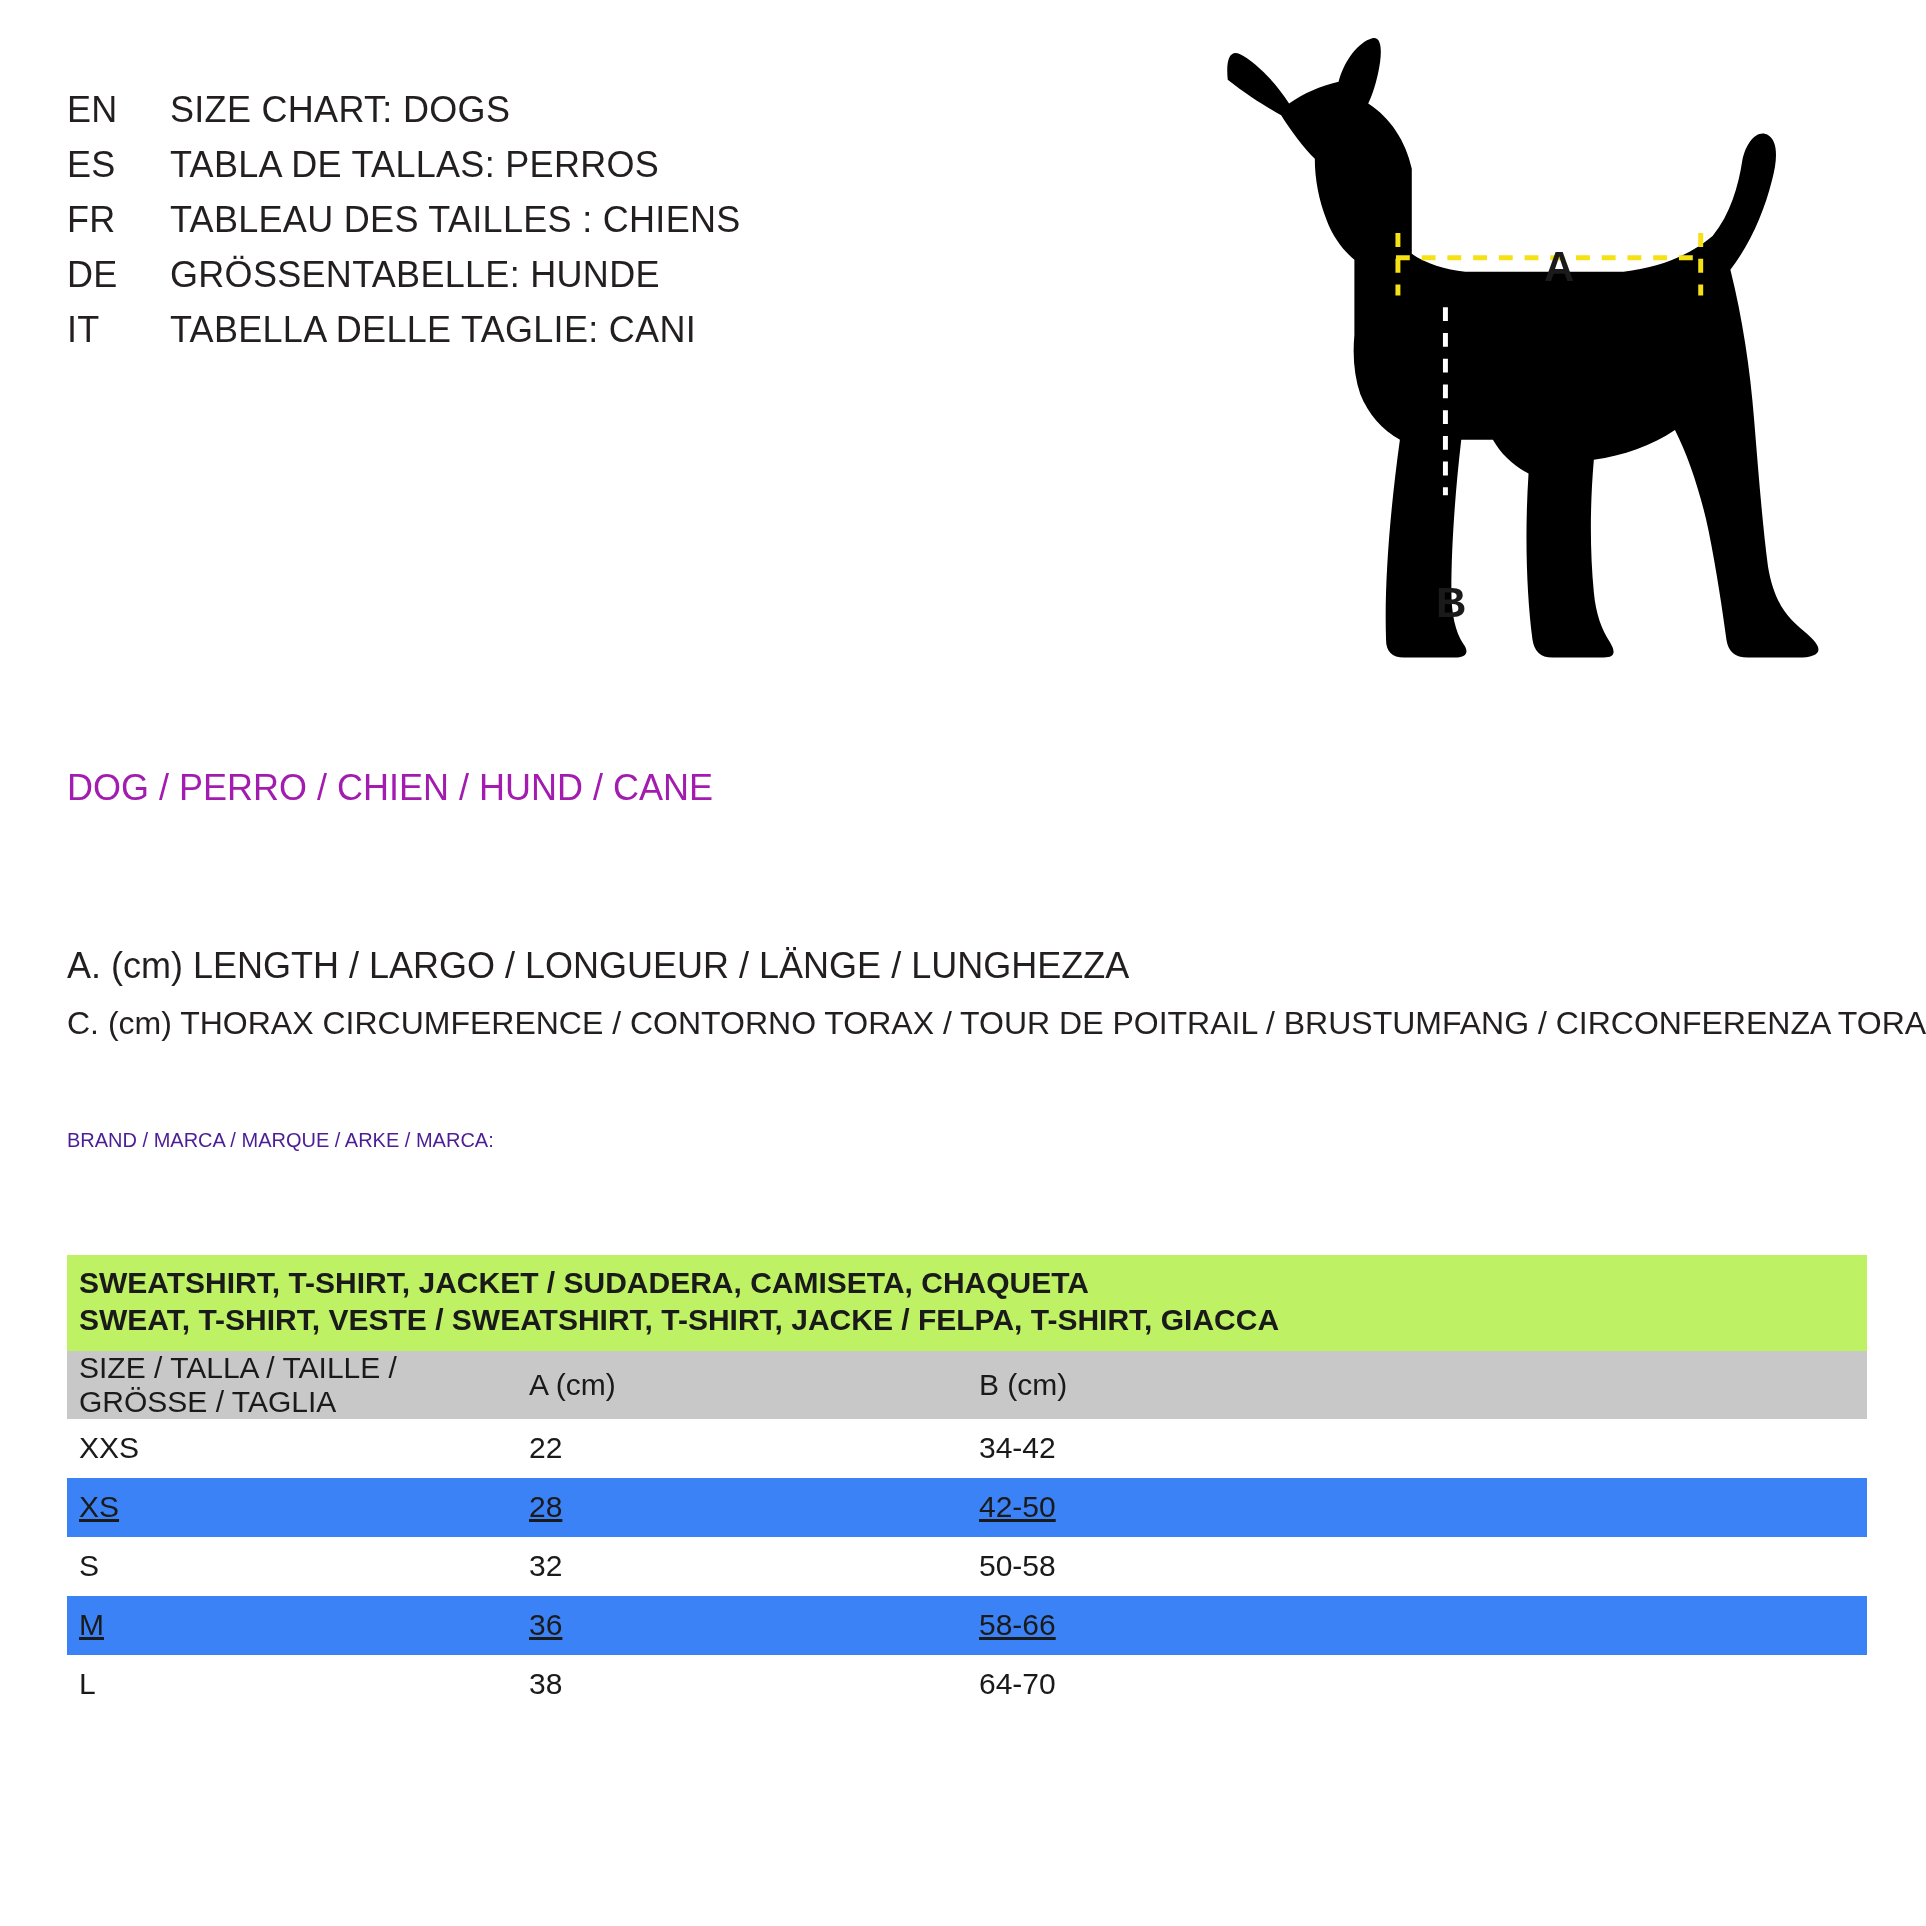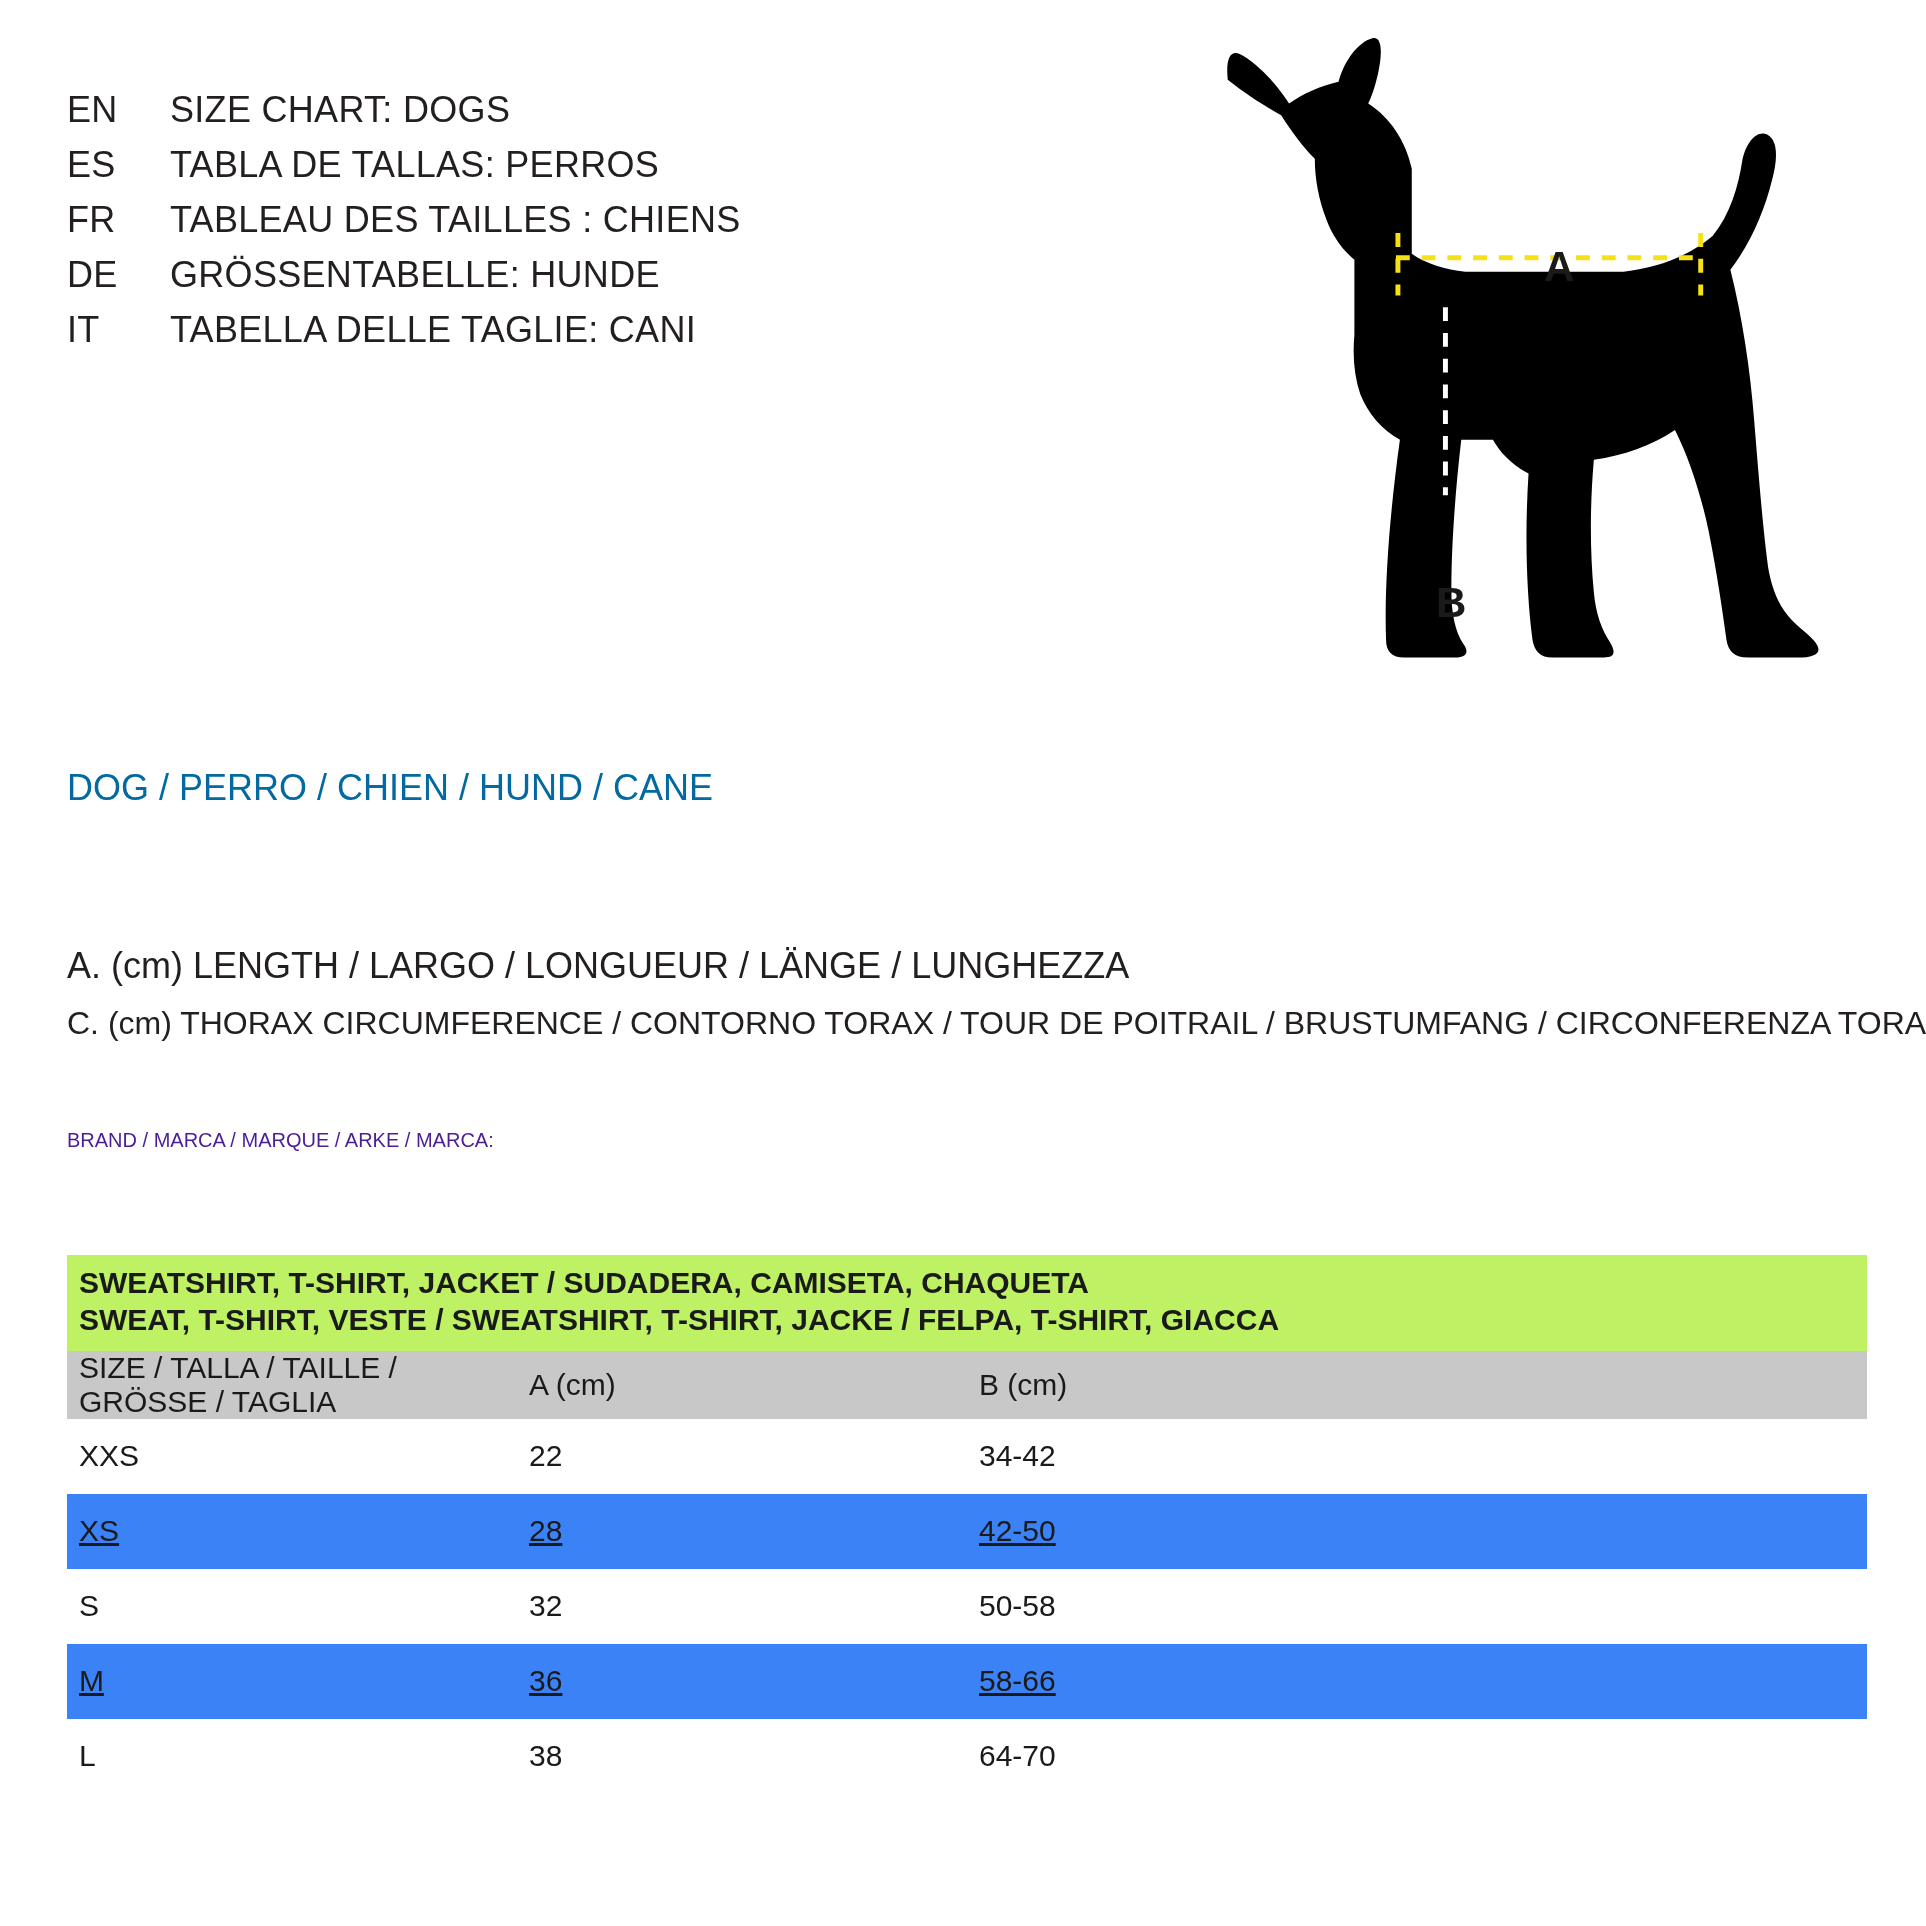--- a/index.html
+++ b/index.html
@@ -74,21 +74,21 @@
     font-weight: bold;
     color: #1a1a1a;
   }
 
   
   .caption-dog {
     position: absolute;
     left: 67px;
     top: 767px;
     font-size: 36px;
-    color: #0369a1;
+    color: #a21caf;
     white-space: nowrap;
   }
   .measure-line-a {
     position: absolute;
     left: 67px;
     top: 945px;
     font-size: 36px;
     color: #231f20;
     white-space: nowrap;
   }
@@ -140,21 +140,21 @@
     color: #1a1a1a;
     height: 51px;
     vertical-align: middle;
     padding: 0 12px !important;
   }
   .data-row td {
     font-size: 30px;
     color: #1a1a1a;
     height: 51px;
     vertical-align: middle;
-    padding: 12px 12px !important;
+    padding: 4px 12px !important;
   }
   .data-row.alt td {
     background: #3b82f6;
     text-decoration: underline;
   }
   .data-row.plain td {
     background: #ffffff;
   }
   .col-size { width: 871px; }
   .col-a { width: 297px; }

